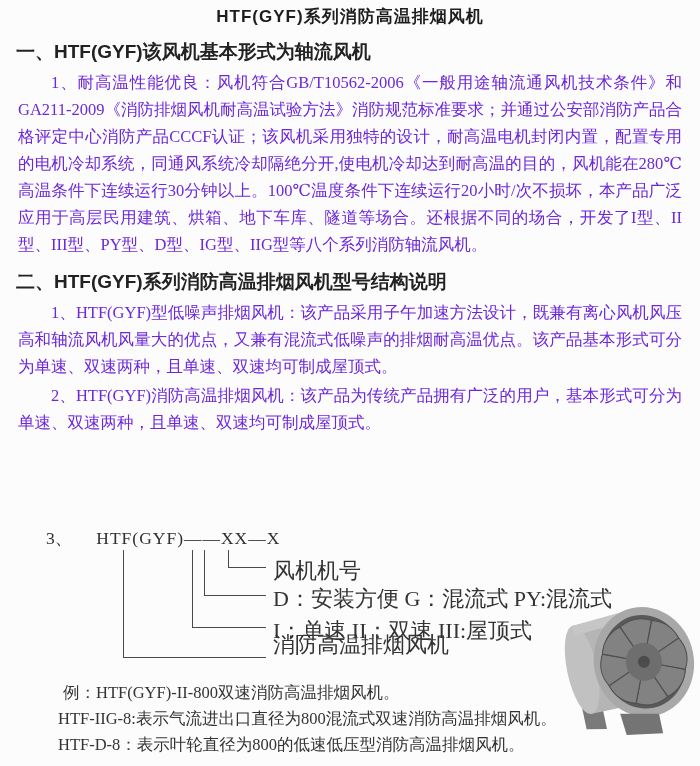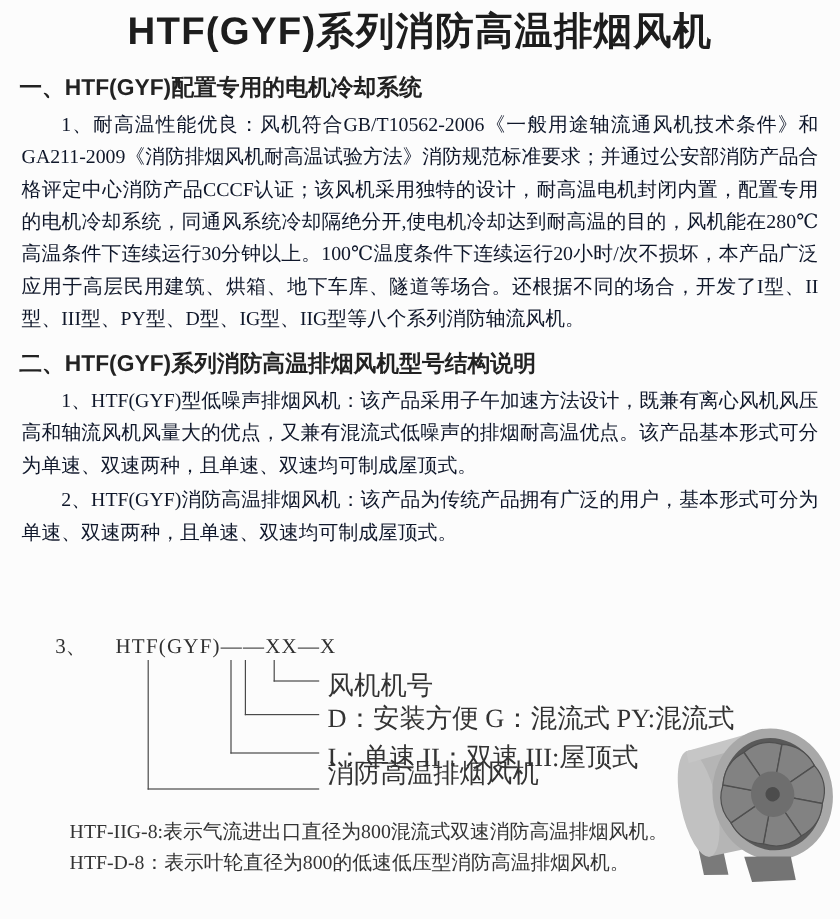--- a/index.html
+++ b/index.html
@@ -9,38 +9,38 @@
     background:#fcfcfc;
     color:#2f2f2f;
     font-family:"Liberation Serif","DejaVu Serif",serif;
     overflow:hidden;
   }
   .doc-title{
     padding-top:5px;
     text-align:center;
     font-family:"Liberation Sans","DejaVu Sans",sans-serif;
     font-weight:bold;
-    font-size:32px;
+    font-size:17px;
     letter-spacing:1px;
     color:#1d1d1d;
   }
   .sec-heading{
     margin:11px 16px 4px 16px;
     font-family:"Liberation Sans","DejaVu Sans",sans-serif;
     font-weight:bold;
     font-size:19px;
     color:#222222;
   }
   .body-par{
     margin:2px 18px 0 18px;
     font-size:16.5px;
     line-height:27px;
     text-align:justify;
     text-indent:2em;
-    color:#0f172a;
+    color:#6d28d9;
   }
   
   .diagram{
     position:absolute;
     left:0; top:522px;
     width:640px; height:160px;
   }
   .model-line{
     position:absolute;
     left:46px; top:4px;
@@ -86,21 +86,21 @@
     width:150px; height:184px;
   }
 </style>
 </head>
 <body>
 
 <div class="page">
 
   <div class="doc-title">HTF(GYF)系列消防高温排烟风机</div>
 
-  <div class="sec-heading">一、HTF(GYF)配置专用的电机冷却系统</div>
+  <div class="sec-heading">一、HTF(GYF)该风机基本形式为轴流风机</div>
   <p class="body-par">1、耐高温性能优良：风机符合GB/T10562-2006《一般用途轴流通风机技术条件》和GA211-2009《消防排烟风机耐高温试验方法》消防规范标准要求；并通过公安部消防产品合格评定中心消防产品CCCF认证；该风机采用独特的设计，耐高温电机封闭内置，配置专用的电机冷却系统，同通风系统冷却隔绝分开,使电机冷却达到耐高温的目的，风机能在280℃高温条件下连续运行30分钟以上。100℃温度条件下连续运行20小时/次不损坏，本产品广泛应用于高层民用建筑、烘箱、地下车库、隧道等场合。还根据不同的场合，开发了I型、II型、III型、PY型、D型、IG型、IIG型等八个系列消防轴流风机。</p>
 
   <div class="sec-heading">二、HTF(GYF)系列消防高温排烟风机型号结构说明</div>
   <p class="body-par">1、HTF(GYF)型低噪声排烟风机：该产品采用子午加速方法设计，既兼有离心风机风压高和轴流风机风量大的优点，又兼有混流式低噪声的排烟耐高温优点。该产品基本形式可分为单速、双速两种，且单速、双速均可制成屋顶式。</p>
   <p class="body-par">2、HTF(GYF)消防高温排烟风机：该产品为传统产品拥有广泛的用户，基本形式可分为单速、双速两种，且单速、双速均可制成屋顶式。</p>
 
   <div class="diagram">
     <div class="model-line">
       <span>3、</span><span class="model-code">HTF(GYF)——XX—X</span>
     </div>
@@ -110,20 +110,21 @@
     <div class="conn conn-speed"></div>
     <div class="conn conn-product"></div>
 
     <div class="dlabel dlabel-fanno">风机机号</div>
     <div class="dlabel dlabel-type">D：安装方便  G：混流式  PY:混流式</div>
     <div class="dlabel dlabel-speed">I：单速    II：双速    III:屋顶式</div>
     <div class="dlabel dlabel-product">消防高温排烟风机</div>
   </div>
 
   <div class="examples">
+    <div class="example-line example-first">例：HTF(GYF)-II-800双速消防高温排烟风机。</div>
     <div class="example-line">HTF-IIG-8:表示气流进出口直径为800混流式双速消防高温排烟风机。</div>
     <div class="example-line">HTF-D-8：表示叶轮直径为800的低速低压型消防高温排烟风机。</div>
   </div>
 
   <svg class="fan-photo" viewBox="0 0 150 184" xmlns="http://www.w3.org/2000/svg">
     <g transform="rotate(-12 75 92)">
 
       <path d="M26 116 L46 120 L46 142 L26 138 Z" fill="#7a7a7a"></path>
 
       <rect x="33" y="34" width="63" height="90" fill="#b5b5b5"></rect>

